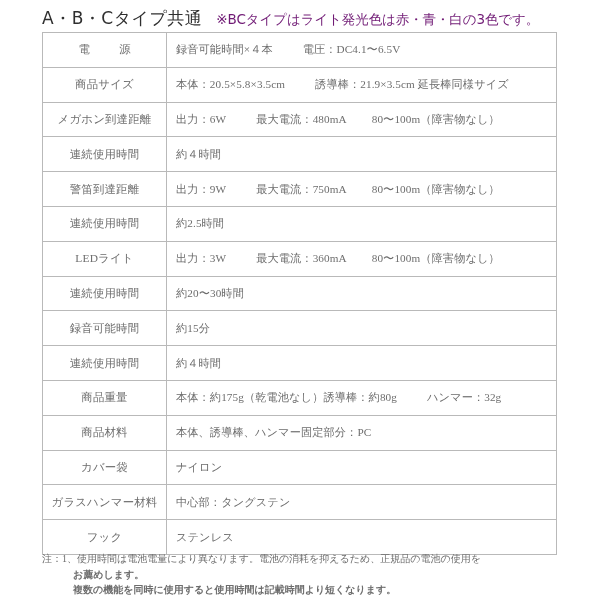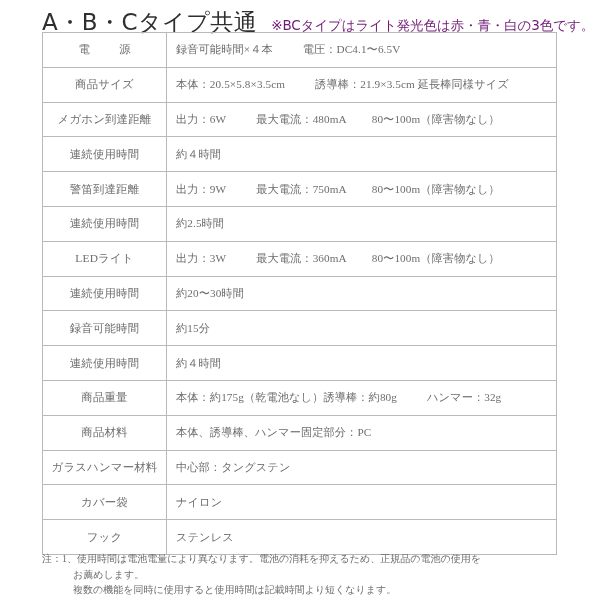--- a/index.html
+++ b/index.html
@@ -26,21 +26,21 @@
   .heading {
     position: absolute;
     left: 42px;
     top: 7px;
     display: flex;
     align-items: baseline;
     white-space: nowrap;
   }
   .heading-title {
     font-family: "DejaVu Sans", "Liberation Sans", sans-serif;
-    font-size: 23px;
+    font-size: 17px;
     letter-spacing: 0.5px;
     color: #2f2f2f;
     font-weight: 400;
   }
   .heading-note {
     font-family: "DejaVu Sans", "Liberation Sans", sans-serif;
     font-size: 13.5px;
     color: #701a75;
     margin-left: 14px;
     letter-spacing: -0.1px;
@@ -98,20 +98,21 @@
     width: 520px;
     font-size: 10px;
     line-height: 15.6px;
     color: #6d6d6d;
   }
   .fn-line {
     white-space: nowrap;
   }
   .fn-indent {
     padding-left: 31px;
+    font-weight: bold;
   }
 </style>
 </head>
 <body>
 
 <div class="page">
 
   <div class="heading">
     <span class="heading-title">A・B・Cタイプ共通</span>
     <span class="heading-note">※BCタイプはライト発光色は赤・青・白の3色です。</span>
@@ -233,34 +234,34 @@
         <td class="col-label">商品材料</td>
         <td class="col-value">
           <div class="val-inner">
             <span class="v1">本体、誘導棒、ハンマー固定部分：PC</span>
             <span class="v2"></span>
             <span class="v3"></span>
           </div>
         </td>
       </tr>
       <tr>
+        <td class="col-label">カバー袋</td>
+        <td class="col-value">
+          <div class="val-inner">
+            <span class="v1">ナイロン</span>
+            <span class="v2"></span>
+            <span class="v3"></span>
+          </div>
+        </td>
+      </tr>
+      <tr>
         <td class="col-label">ガラスハンマー材料</td>
         <td class="col-value">
           <div class="val-inner">
             <span class="v1">中心部：タングステン</span>
-            <span class="v2"></span>
-            <span class="v3"></span>
-          </div>
-        </td>
-      </tr>
-      <tr>
-        <td class="col-label">カバー袋</td>
-        <td class="col-value">
-          <div class="val-inner">
-            <span class="v1">ナイロン</span>
             <span class="v2"></span>
             <span class="v3"></span>
           </div>
         </td>
       </tr>
       <tr>
         <td class="col-label">フック</td>
         <td class="col-value">
           <div class="val-inner">
             <span class="v1">ステンレス</span>

